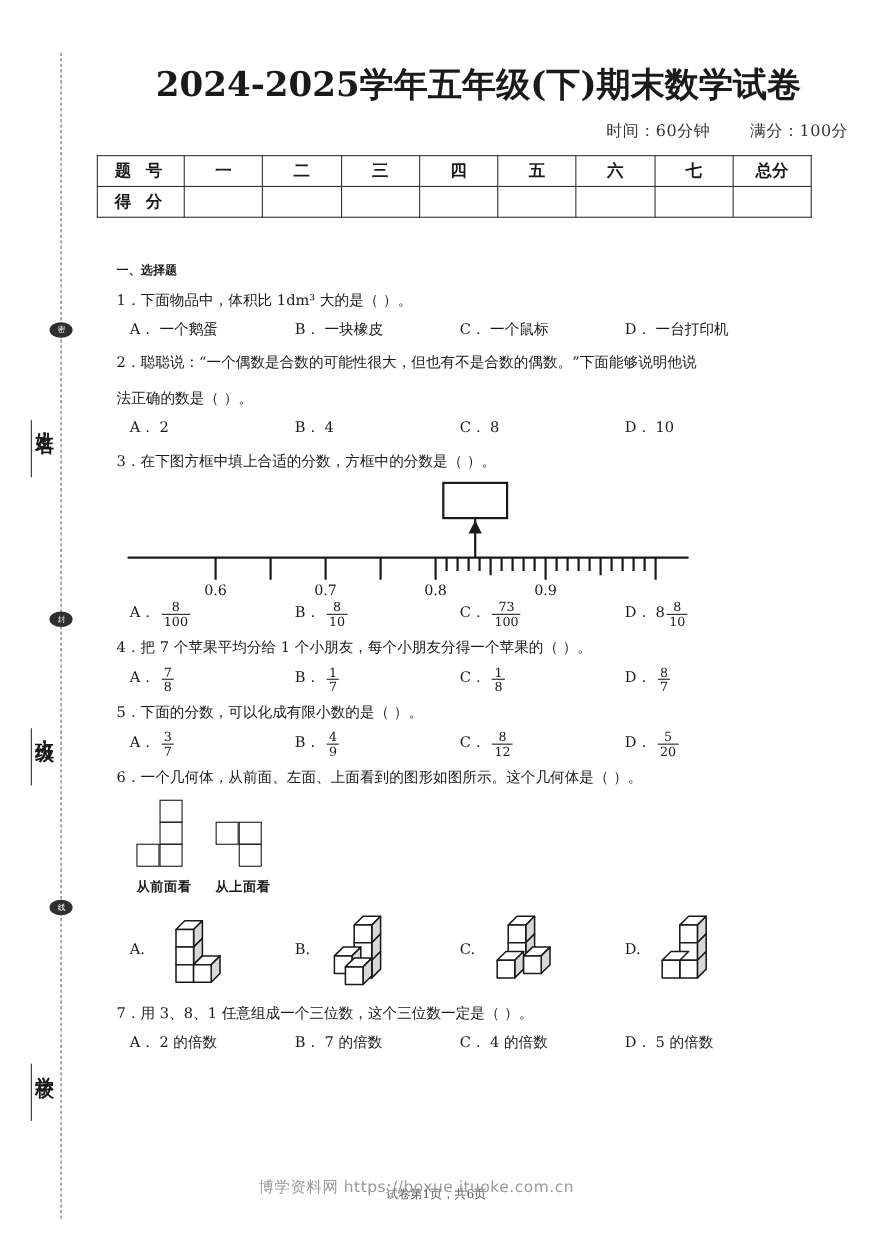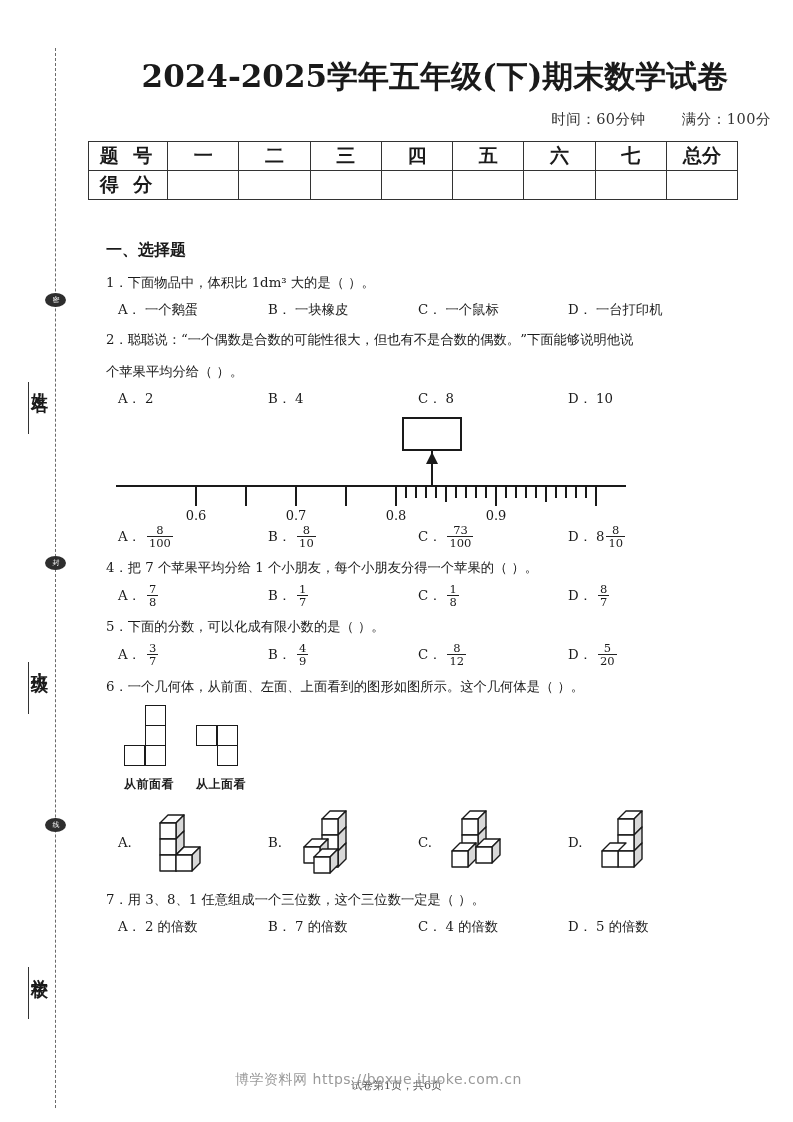--- a/index.html
+++ b/index.html
@@ -95,38 +95,38 @@
     left: 88px; top: 141px;
     width: 650px;
     border-collapse: collapse;
     table-layout: fixed;
   }
   #score-table td {
     border: 1.2px solid #333;
     height: 25px;
     text-align: center;
     vertical-align: middle;
-    font-size: 19px;
+    font-size: 15px;
     font-weight: bold;
     font-family: "DejaVu Sans", "Liberation Sans", sans-serif;
   }
   #score-table td.lbl { width: 76px; letter-spacing: 4px; }
   #score-table td.blank { font-weight: normal; }
 
   
   #content {
     position: absolute;
     left: 106px; top: 236px;
     width: 614px;
     font-size: 13.3px;
     line-height: 1.75;
   }
   .sect-head {
     font-weight: bold;
-    font-size: 16px;
+    font-size: 11px;
     margin: 0 0 6px 0;
     font-family: "DejaVu Sans", "Liberation Sans", sans-serif;
   }
   .qtext {
     margin: 6px 0 2px 0;
     line-height: 1.95;
   }
   .opts {
     display: flex;
     margin: 2px 0 4px 0;
@@ -275,40 +275,41 @@
       <span class="opt-lb">C．</span>
       <span>一个鼠标</span>
     </div>
     <div class="opt">
       <span class="opt-lb">D．</span>
       <span>一台打印机</span>
     </div>
   </div>
 
   <div class="qtext">2．聪聪说：“一个偶数是合数的可能性很大，但也有不是合数的偶数。”下面能够说明他说</div>
-  <div class="qtext">个苹果平均分给（    ）。</div>
+  <div class="qtext">法正确的数是（    ）。</div>
   <div class="opts w4">
     <div class="opt">
       <span class="opt-lb">A．</span>
       <span>2</span>
     </div>
     <div class="opt">
       <span class="opt-lb">B．</span>
       <span>4</span>
     </div>
     <div class="opt">
       <span class="opt-lb">C．</span>
       <span>8</span>
     </div>
     <div class="opt">
       <span class="opt-lb">D．</span>
       <span>10</span>
     </div>
   </div>
 
+  <div class="qtext">3．在下图方框中填上合适的分数，方框中的分数是（    ）。</div>
   <div class="numline-fig">
     <svg width="560" height="108" viewBox="0 0 560 108">
 
       <rect x="297" y="4" width="58" height="32" fill="none" stroke="#1a1a1a" stroke-width="2"></rect>
 
       <line x1="326" y1="36" x2="326" y2="72" stroke="#1a1a1a" stroke-width="2"></line>
       <polygon points="326,38 320,50 332,50" fill="#1a1a1a"></polygon>
 
       <line x1="10" y1="72" x2="520" y2="72" stroke="#1a1a1a" stroke-width="2"></line>
 

